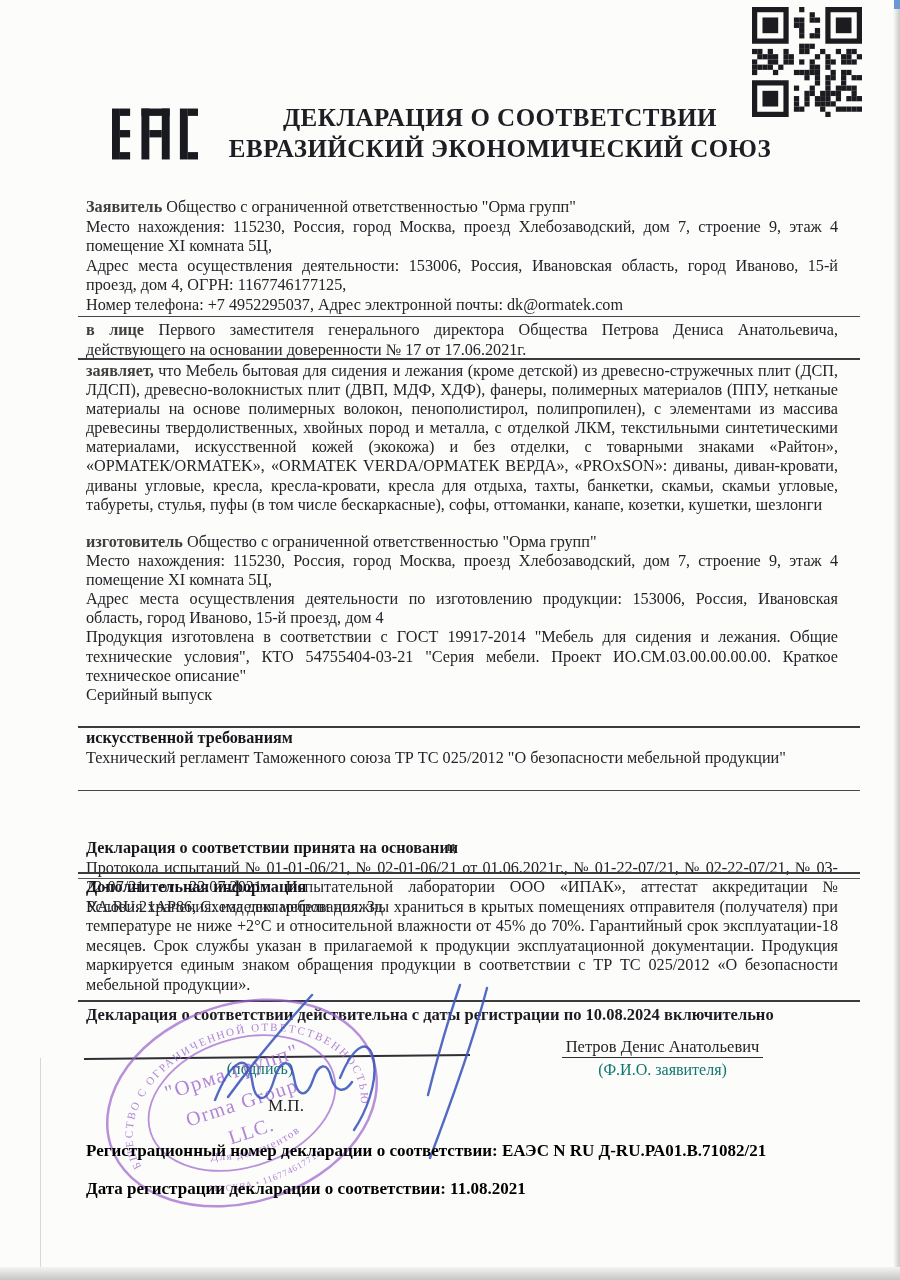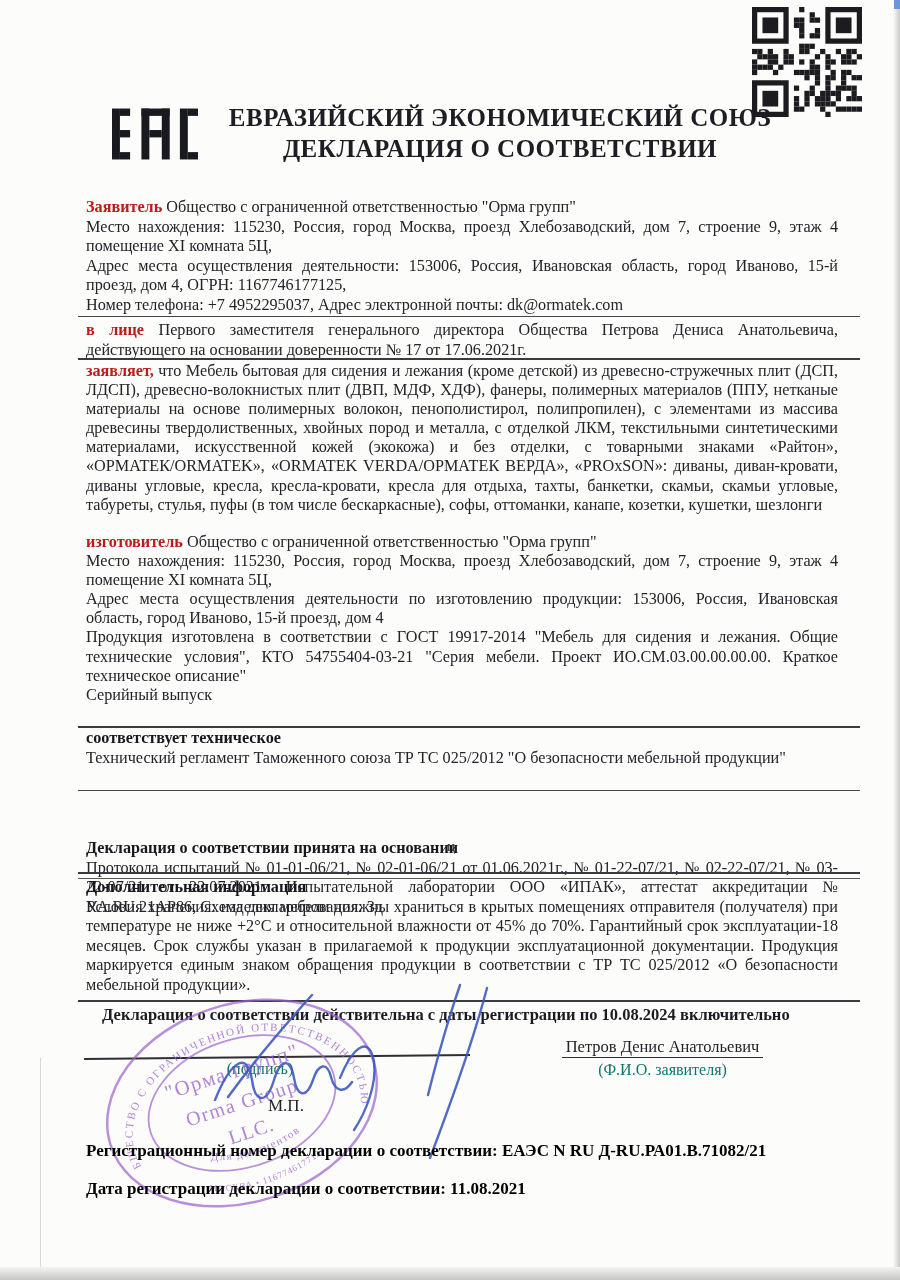--- a/index.html
+++ b/index.html
@@ -8,28 +8,28 @@
         font-family:"Liberation Serif","DejaVu Serif",serif;color:#232329;}
   
   .eac-logo{position:absolute;left:112px;top:94px;width:86px;height:80px;}
   .doc-title{position:absolute;left:200px;top:102px;width:600px;text-align:center;
              font-weight:bold;font-size:25px;line-height:31px;letter-spacing:.5px;color:#1d1d23;}
   .qr{position:absolute;left:752px;top:7px;width:110px;height:110px;}
   
   .sec{position:absolute;left:86px;width:752px;font-size:16.2px;line-height:19.6px;text-align:justify;}
   .sec p{margin:0;}
   .tight{line-height:19.1px;}
-  b.lead{color:#b91c1c;}
+  b.lead{color:#404040;}
   .hd{font-weight:bold;color:#17171d;}
   .rule{position:absolute;left:78px;width:782px;height:0;border-top:1.5px solid #45454b;}
   .rule.thick{border-top-width:2px;border-top-color:#3a3a40;}
   .rule.dbl{height:4px;border-top:2px solid #3a3a40;border-bottom:1px solid #55555b;}
   .stray{position:absolute;left:447px;top:838px;font-size:15px;color:#232329;}
   
-  .validity{position:absolute;left:86px;top:1005px;width:760px;font-weight:bold;font-size:16.5px;color:#1b1b21;margin-left:16px;}
+  .validity{position:absolute;left:86px;top:1005px;width:760px;font-weight:bold;font-size:16.5px;color:#1b1b21;}
   .sig-line{position:absolute;left:84px;top:1056px;width:386px;border-top:2px solid #2e2e34;transform:rotate(-.6deg);}
   .cap{position:absolute;font-size:16px;text-align:center;color:#0f766e;}
   .sig-cap{left:160px;top:1060px;width:200px;}
   .fio-name{position:absolute;left:545px;top:1037px;width:235px;text-align:center;font-size:16.5px;}
   .fio-name span{border-bottom:1.5px solid #2e2e34;padding:0 4px 1px;}
   .fio-cap{left:545px;top:1061px;width:235px;}
   .mp{position:absolute;left:248px;top:1096px;font-size:17px;color:#232329;margin-left:20px;}
   .reg{position:absolute;left:86px;width:790px;font-weight:bold;font-size:17px;color:#000000;}
   .reg.num{top:1141px;}
   .reg.date{top:1179px;}
@@ -59,22 +59,22 @@
         <rect x="88" y="0" width="14" height="90"></rect>
       <rect x="52" y="0" width="50" height="13"></rect>
         <rect x="66" y="38" width="22" height="13"></rect>
       <rect x="120" y="0" width="14" height="90"></rect>
         <rect x="134" y="0" width="18" height="13"></rect>
       <rect x="134" y="77" width="18" height="13"></rect>
     </g>
   </svg>
 
   <div class="doc-title">
+    <div>ДЕКЛАРАЦИЯ О СООТВЕТСТВИИ</div>
     <div>ЕВРАЗИЙСКИЙ ЭКОНОМИЧЕСКИЙ СОЮЗ</div>
-    <div>ДЕКЛАРАЦИЯ О СООТВЕТСТВИИ</div>
   </div>
 
   <svg class="qr" id="qr" viewBox="0 0 105 105" xmlns="http://www.w3.org/2000/svg">
       <g fill="#1c1c20">
         <rect x="45" y="0" width="5" height="5"></rect>
         <rect x="55" y="5" width="5" height="5"></rect>
         <rect x="40" y="10" width="5" height="5"></rect>
         <rect x="45" y="10" width="5" height="5"></rect>
         <rect x="55" y="10" width="5" height="5"></rect>
         <rect x="60" y="10" width="5" height="5"></rect>
@@ -216,21 +216,21 @@
   <div class="sec tight" style="top:533px">
     <p><b class="lead">изготовитель</b> <span>Общество с ограниченной ответственностью "Орма групп"</span></p>
     <p>Место нахождения: 115230, Россия, город Москва, проезд Хлебозаводский, дом 7, строение 9, этаж 4 помещение XI комната 5Ц,</p>
     <p>Адрес места осуществления деятельности по изготовлению продукции: 153006, Россия, Ивановская область, город Иваново, 15-й проезд, дом 4</p>
     <p>Продукция изготовлена в соответствии с ГОСТ 19917-2014 "Мебель для сидения и лежания. Общие технические условия", КТО 54755404-03-21 "Серия мебели. Проект ИО.СМ.03.00.00.00.00. Краткое техническое описание"</p>
     <p>Серийный выпуск</p>
   </div>
   <div class="rule thick" style="top:726px"></div>
 
   <div class="sec" style="top:729px">
-    <p class="hd">соответствует техническое</p>
+    <p class="hd">искусственной требованиям</p>
     <p>Технический регламент Таможенного союза ТР ТС 025/2012 "О безопасности мебельной продукции"</p>
   </div>
   <div class="rule" style="top:790px"></div>
 
   <div class="sec" style="top:839px">
     <p class="hd">Декларация о соответствии принята на основании</p>
     <p>Протокола испытаний № 01-01-06/21, № 02-01-06/21 от 01.06.2021г., № 01-22-07/21, № 02-22-07/21, № 03-22-07/21 от 22.07.2021г. Испытательной лаборатории ООО «ИПАК», аттестат аккредитации № RA.RU.21АР86, Схема декларирования: 3д</p>
   </div>
   <span class="stray">ц</span>
   <div class="rule dbl" style="top:872px"></div>

